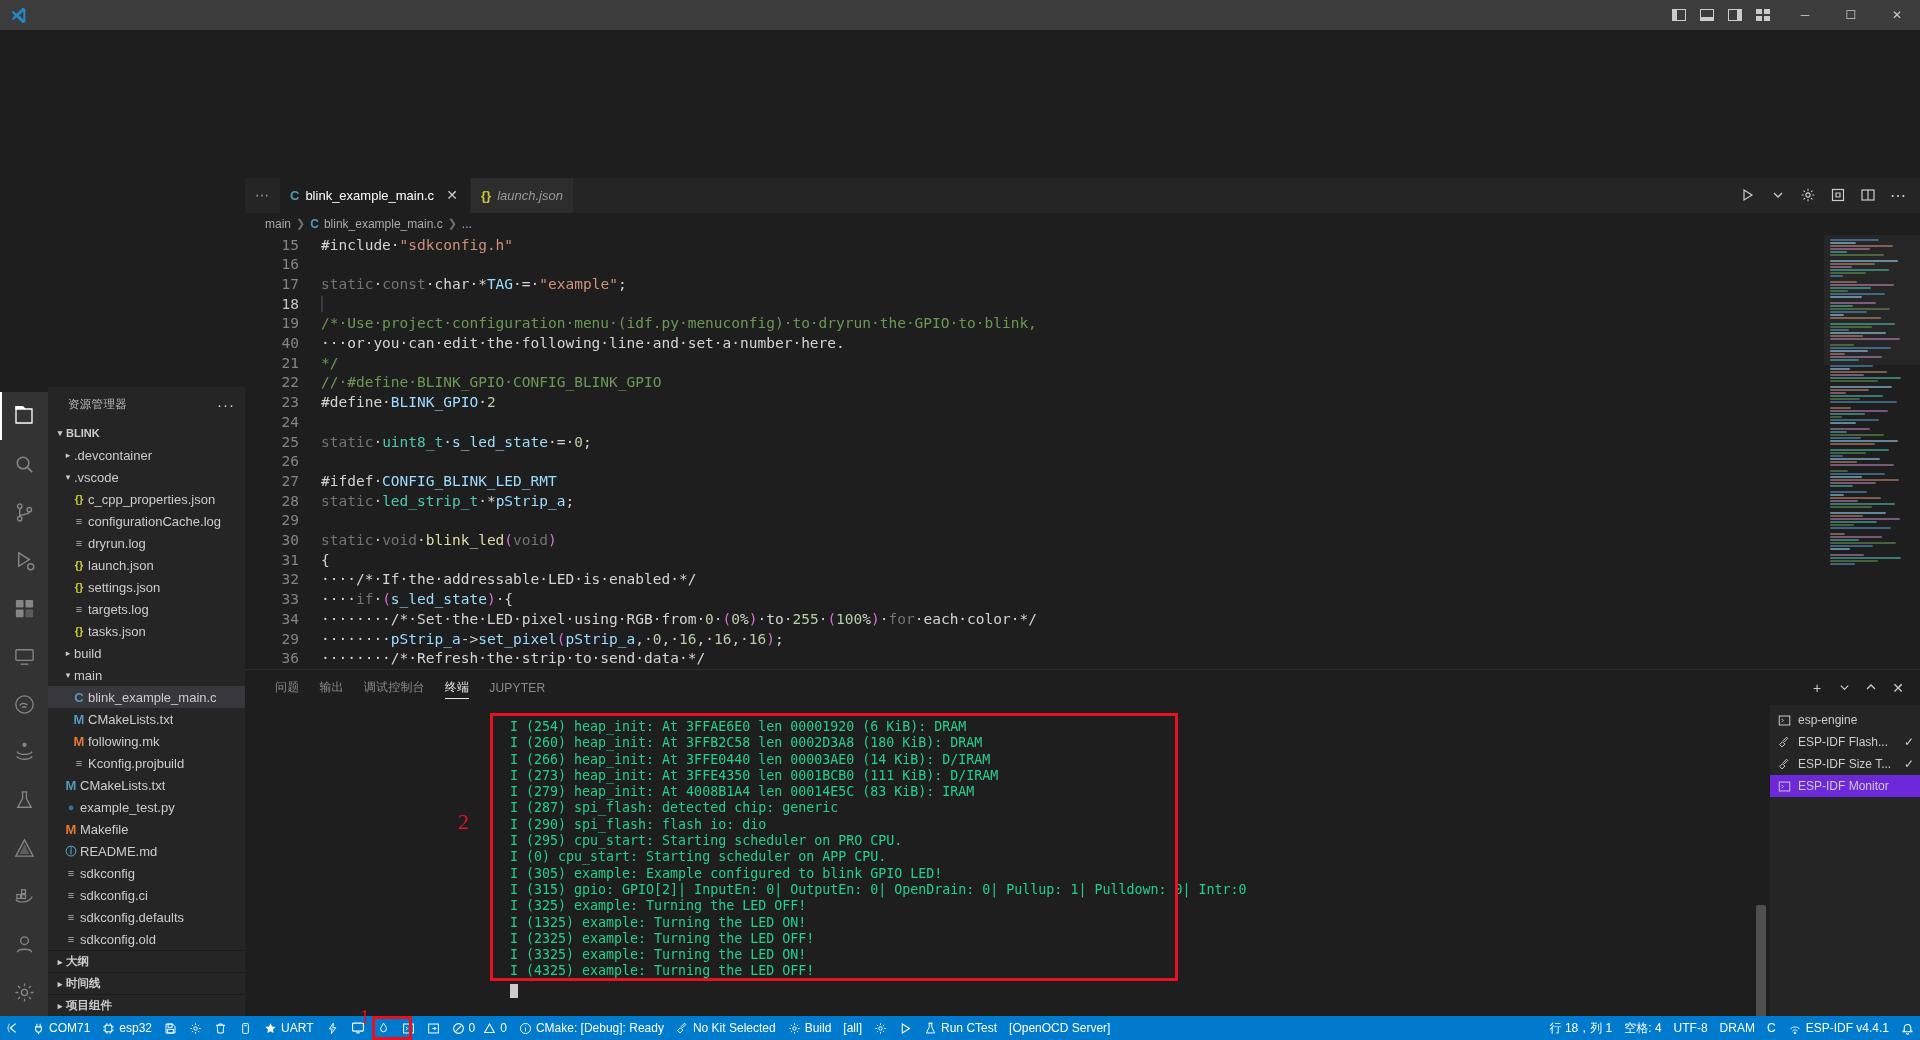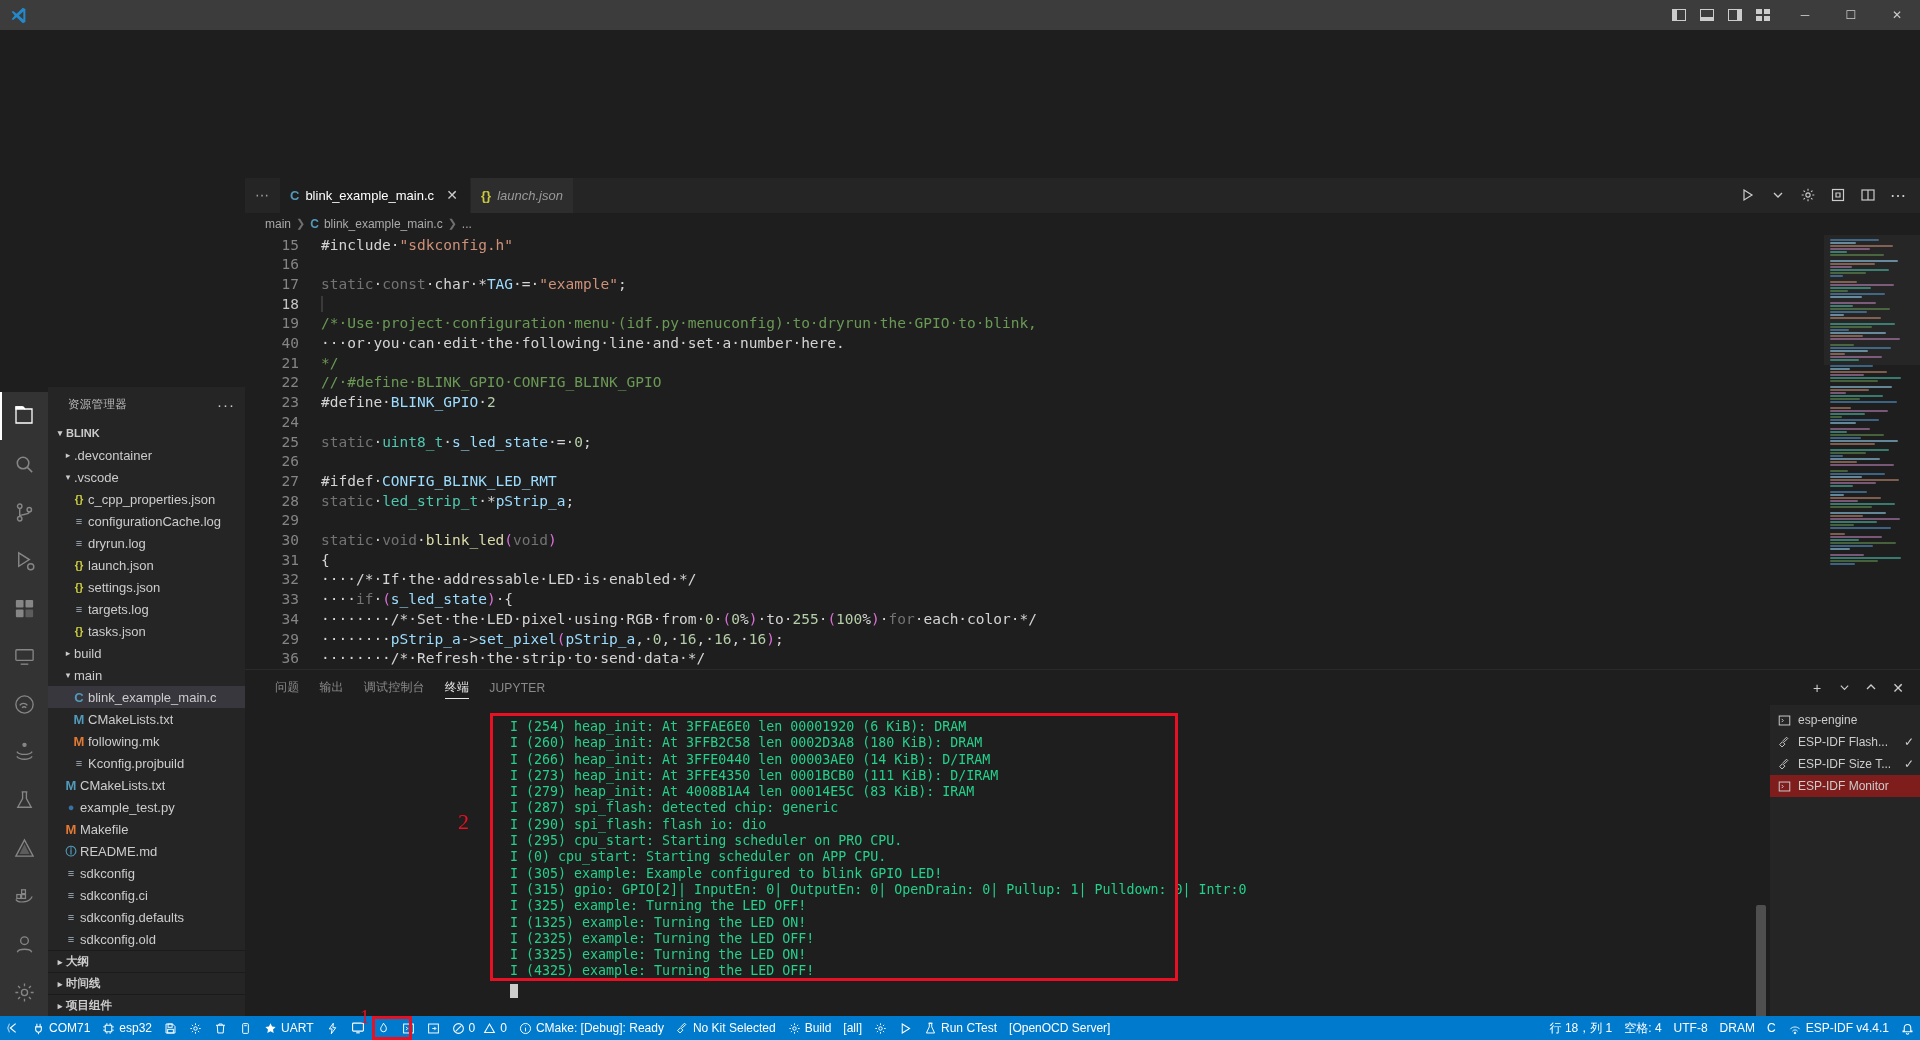--- a/index.html
+++ b/index.html
@@ -199,21 +199,21 @@
     display: inline-block; width: 8px; height: 14px; background: #cccccc;
     vertical-align: -2px; margin-left: 253px; margin-top: 4px;
   }
   .term-scrollbar { position: absolute; right: 4px; top: 200px; width: 10px; height: 120px; background: #4f4f4f; border-radius: 2px; }
 
   .term-list { width: 150px; flex: 0 0 150px; background: #252526; padding-top: 4px; }
   .tl-row {
     height: 22px; display: flex; align-items: center; gap: 6px; padding: 0 6px;
     color: #cccccc; font-size: 12px; cursor: pointer; white-space: nowrap;
   }
-  .tl-row.active { background: #7f1d1d; }
+  .tl-row.active { background: #6d28d9; }
   .tl-ico { width: 16px; flex: 0 0 16px; display: flex; align-items: center; justify-content: center; color: #cccccc; }
   .tl-label { overflow: hidden; text-overflow: ellipsis; flex: 1 1 auto; }
   .tl-check { color: #cccccc; font-size: 12px; }
 
   
   .statusbar {
     height: 24px; flex: 0 0 24px; background: #007acc; color: #ffffff;
     display: flex; align-items: center; font-size: 12px; position: relative;
   }
   .sb-item {

